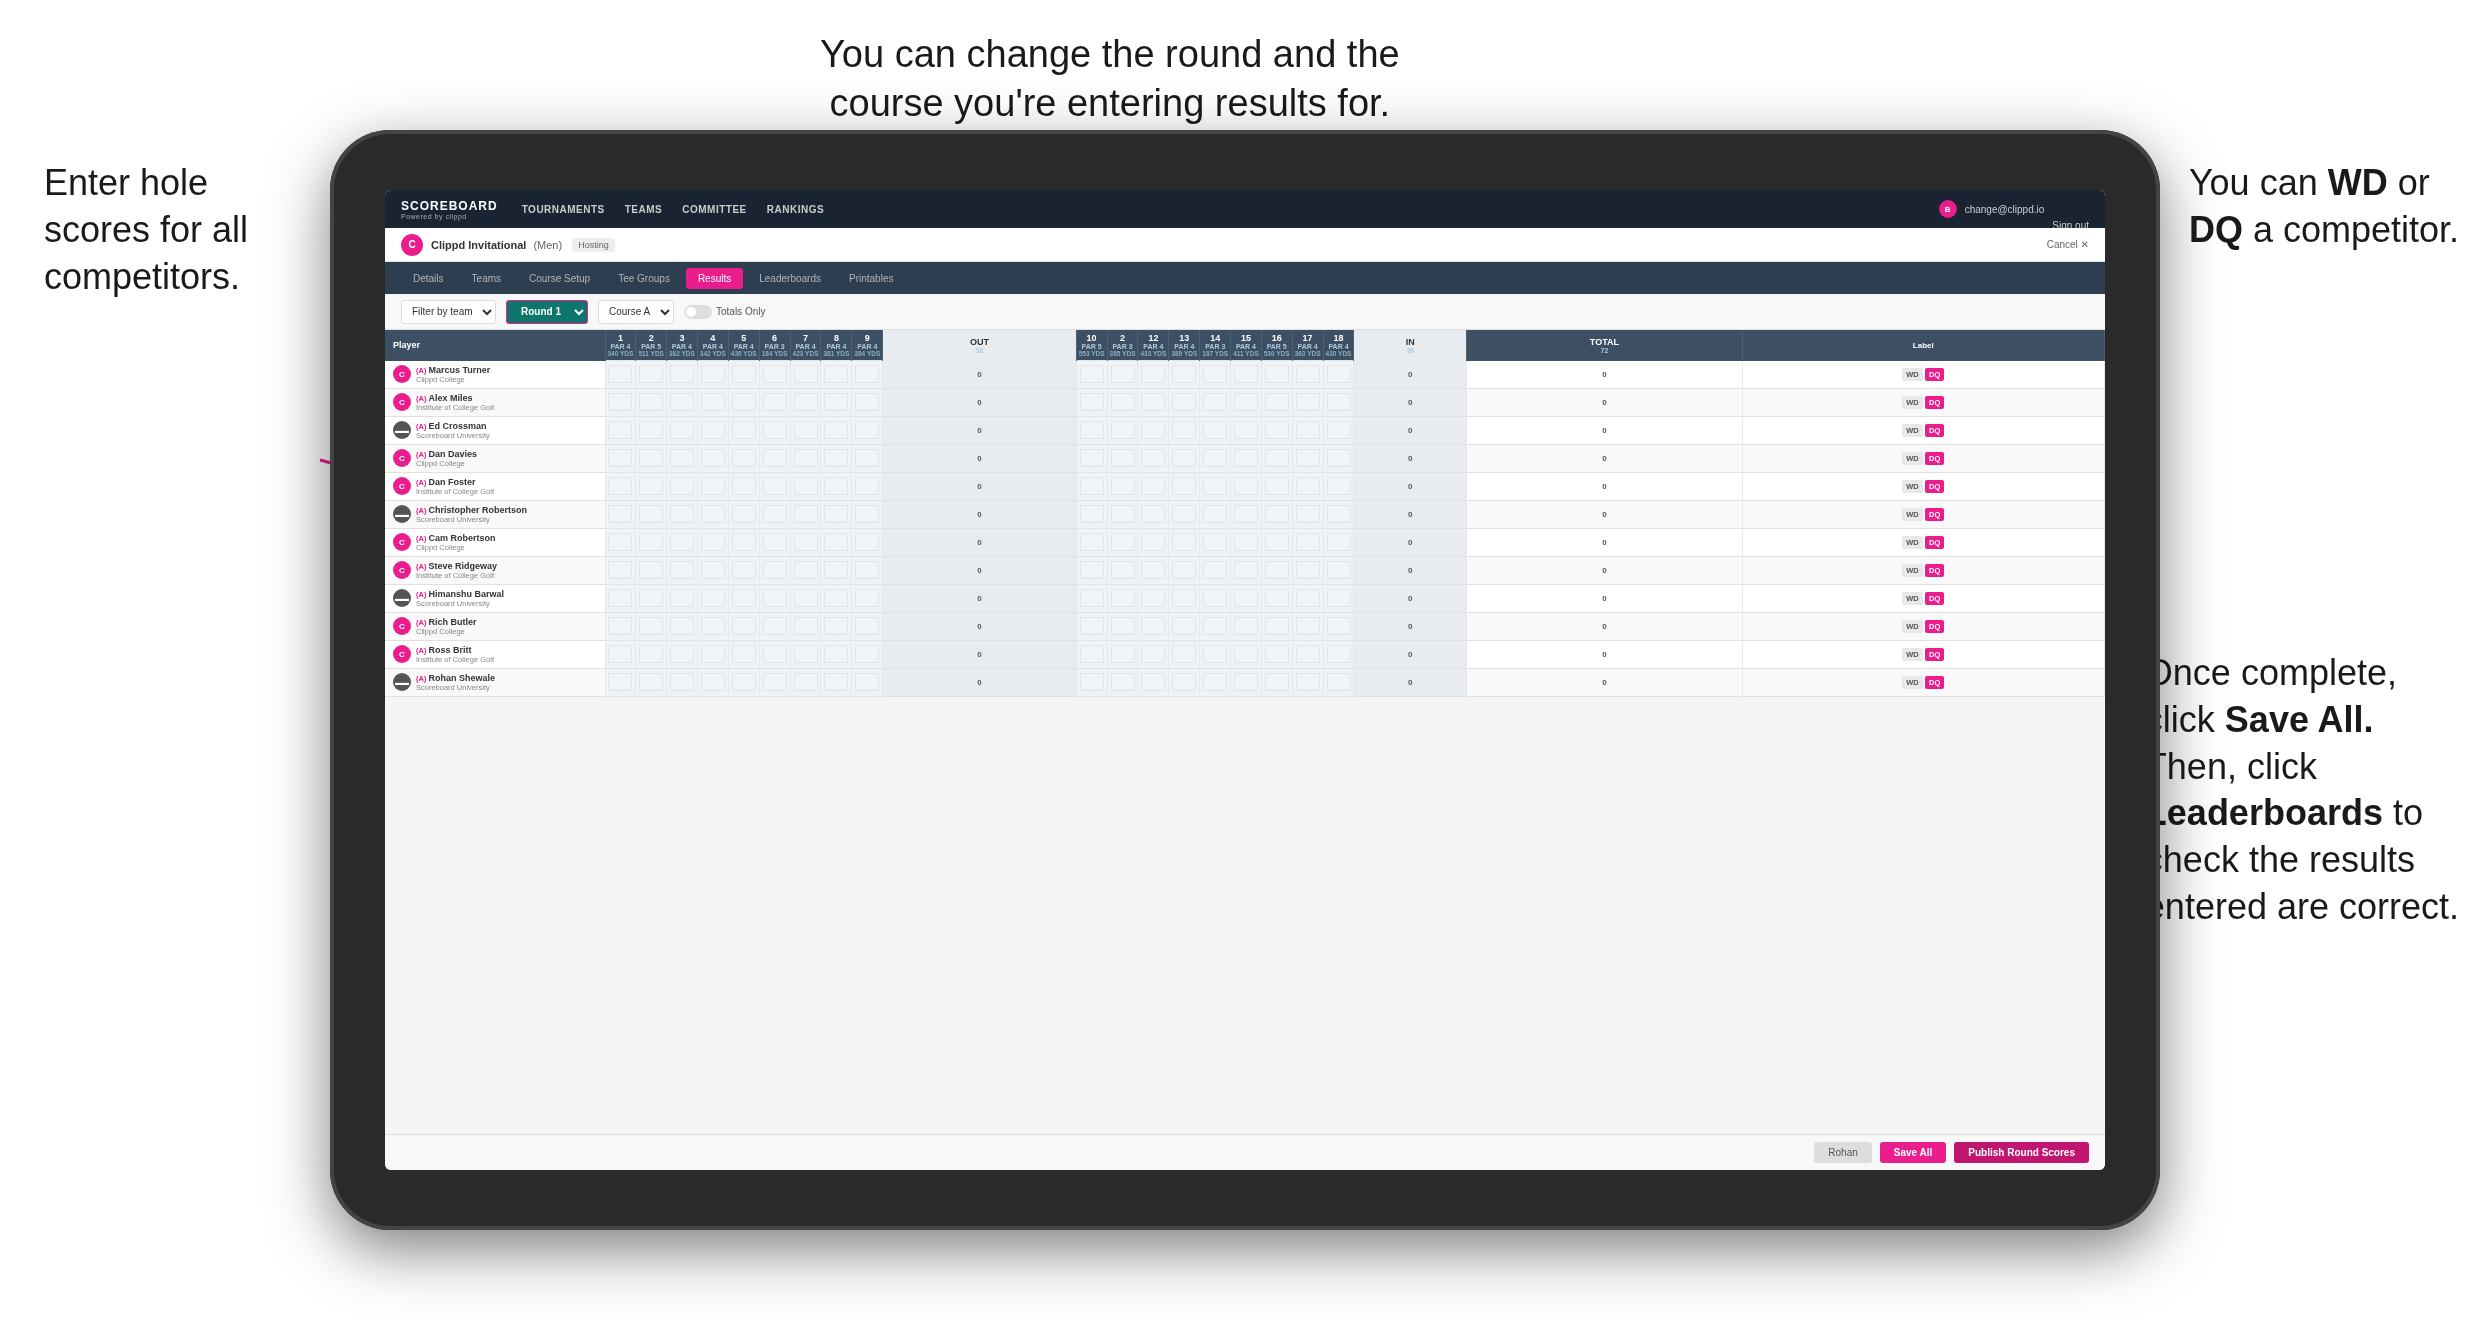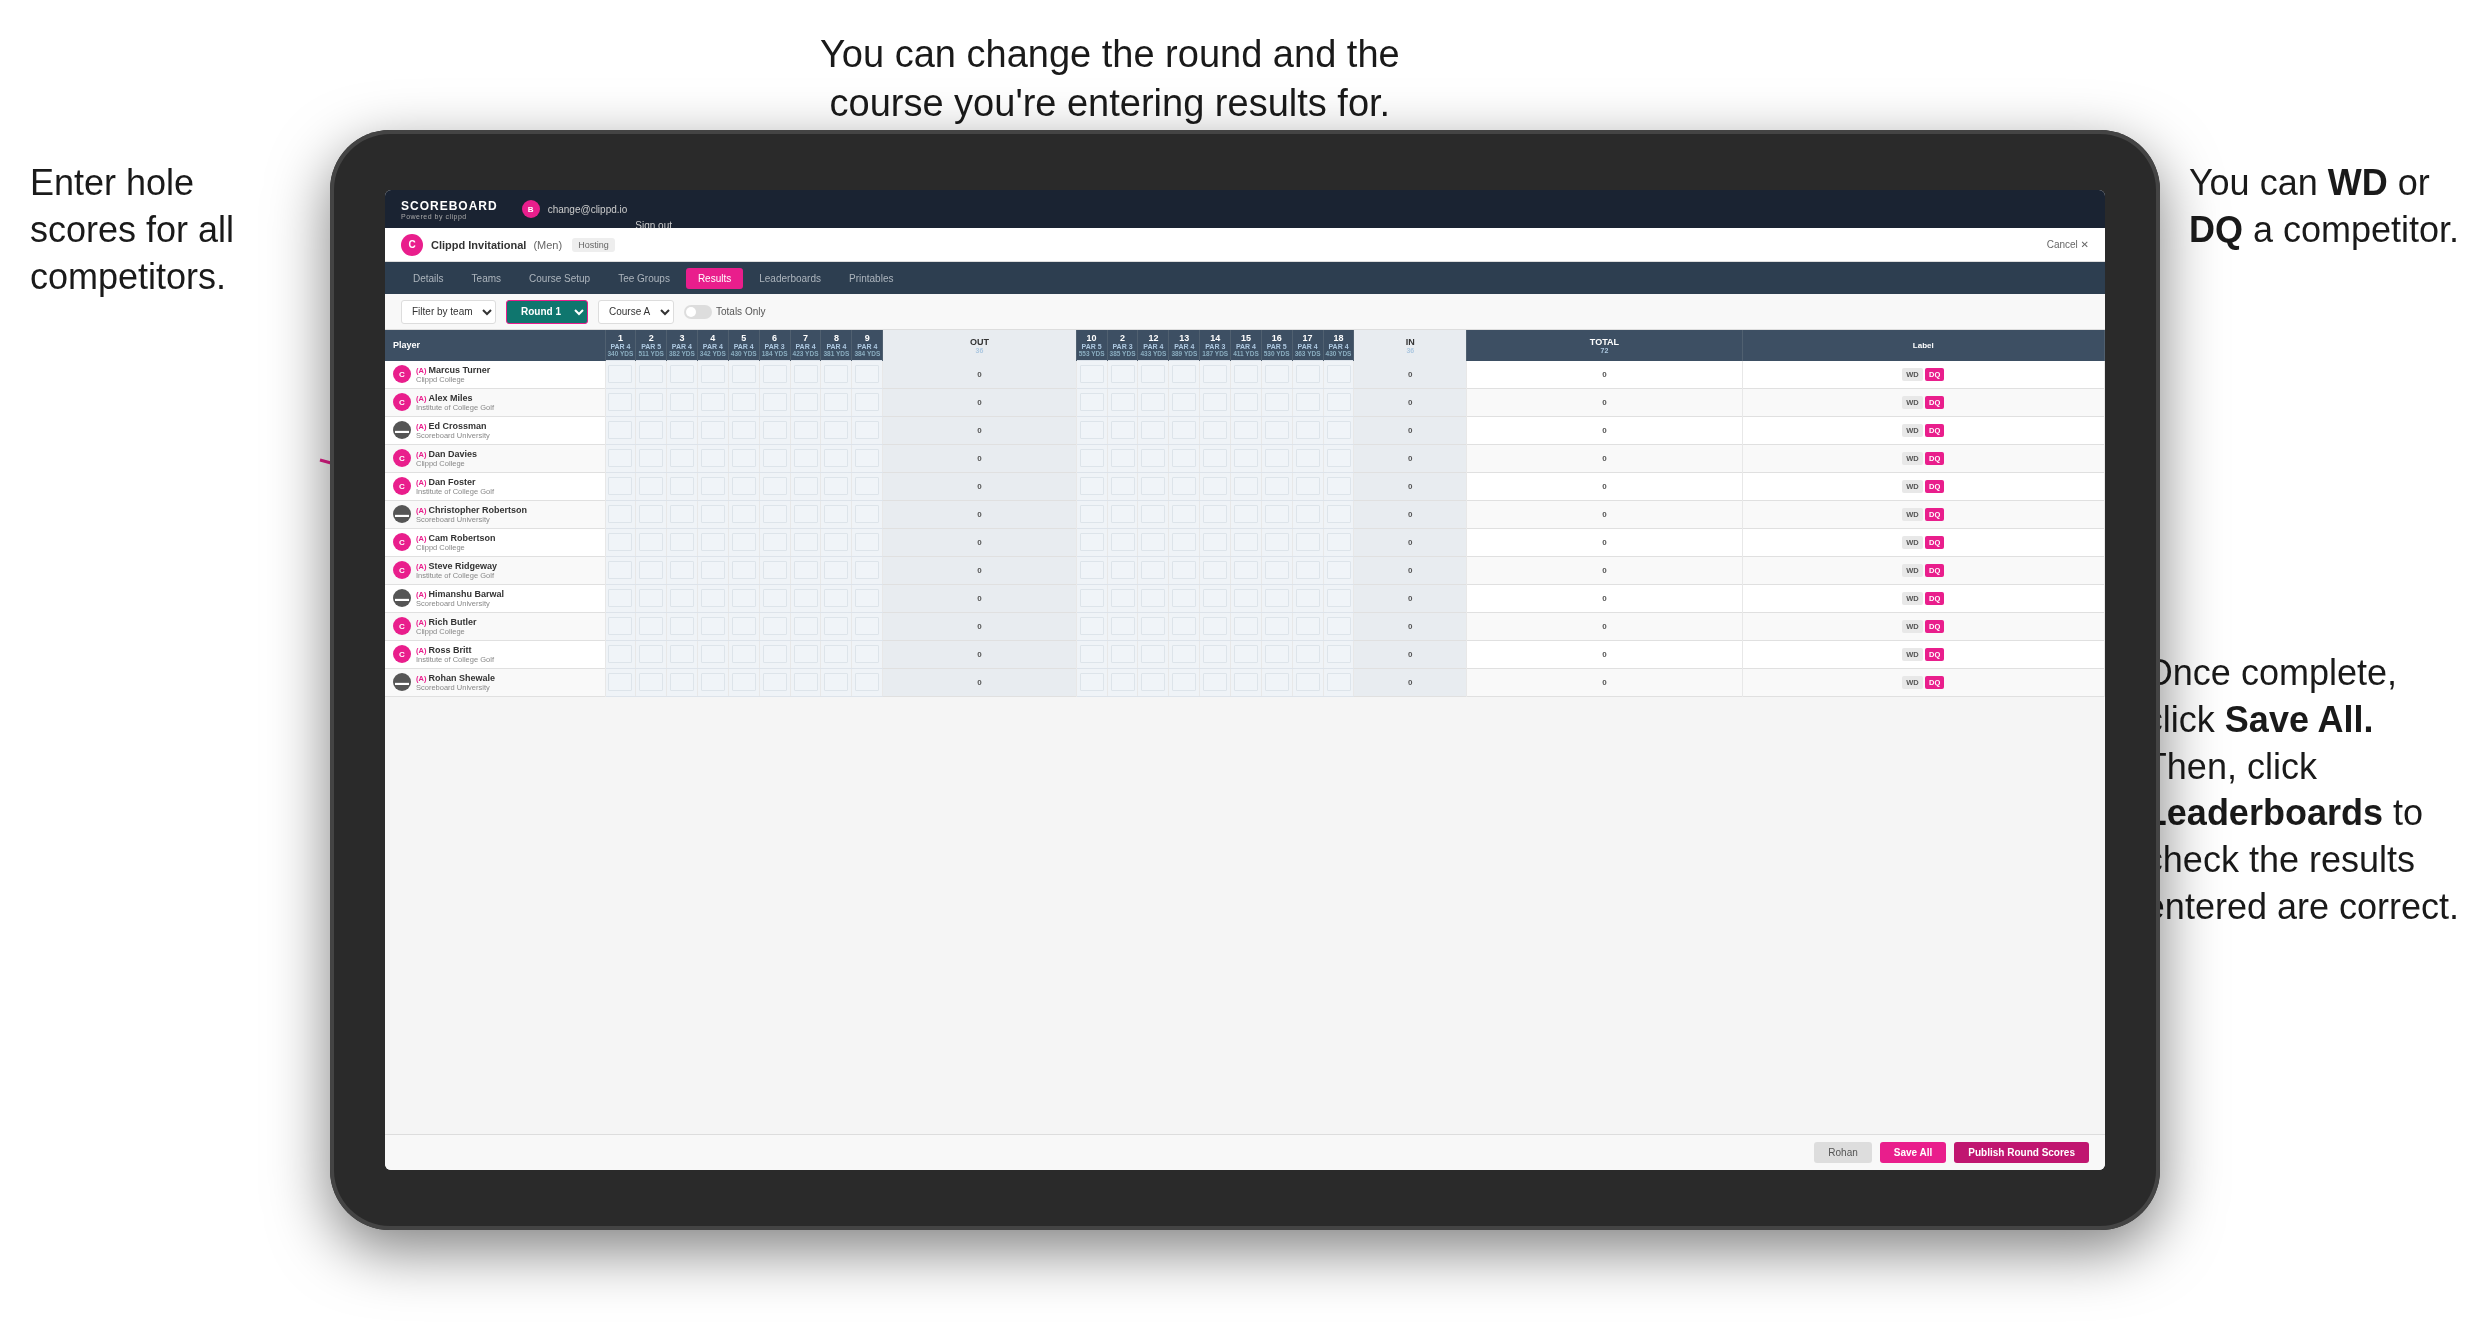--- a/index.html
+++ b/index.html
@@ -24,21 +24,21 @@
 
     .ann-top-center {
       top: 30px;
       left: 820px;
       max-width: 700px;
       text-align: center;
       font-size: 38px;
     }
     .ann-left {
       top: 160px;
-      left: 30px;
+      left: 44px;
       max-width: 280px;
     }
     .ann-right-top {
       top: 160px;
       right: 30px;
       max-width: 320px;
     }
     .ann-right-bottom {
       top: 650px;
       right: 30px;
@@ -470,20 +470,26 @@
   <path d="M 2100 980 L 1820 985 L 1700 990" stroke="#e91e8c" stroke-width="3" fill="none" marker-end="url(#arrowhead)"></path>
 </svg>
 
 <div class="tablet-shell">
   <div class="tablet-screen">
 
     <div class="top-nav">
       <div class="logo">
         <span style="font-size:12px; font-weight:900; letter-spacing:1px; color:white;">SCOREBOARD</span>
         <span>Powered by clippd</span>
+      </div>
+      <div class="nav-links">
+        <span class="nav-link">TOURNAMENTS</span>
+        <span class="nav-link">TEAMS</span>
+        <span class="nav-link">COMMITTEE</span>
+        <span class="nav-link">RANKINGS</span>
       </div>
       <div class="user-area">
         <div class="user-dot">B</div>
         <span>change@clippd.io</span>
         <span style="cursor:pointer;margin-top:32px;">Sign out</span>
       </div>
     </div>
 
     <div class="tournament-header">
       <div class="tournament-logo">C</div>

